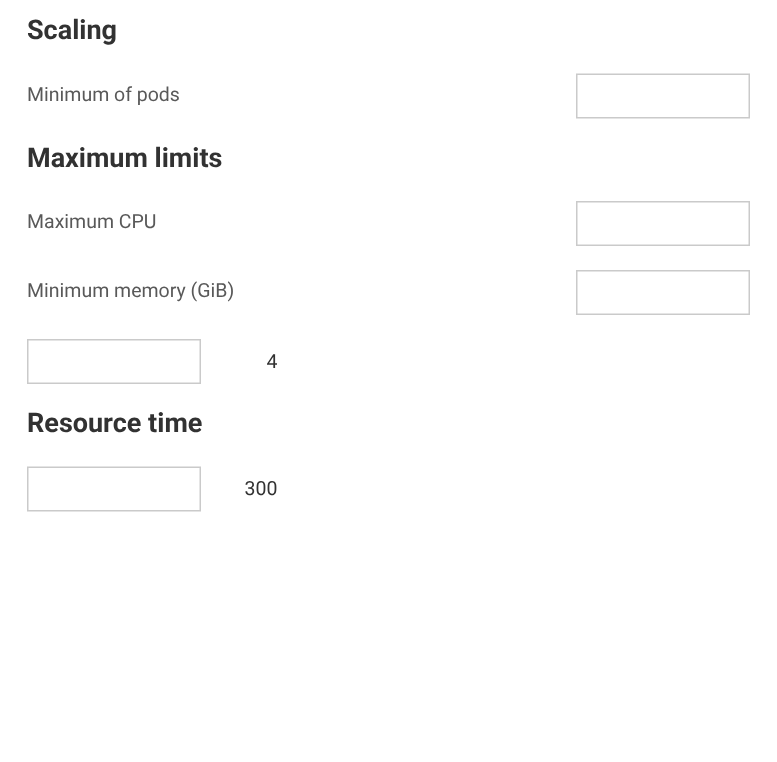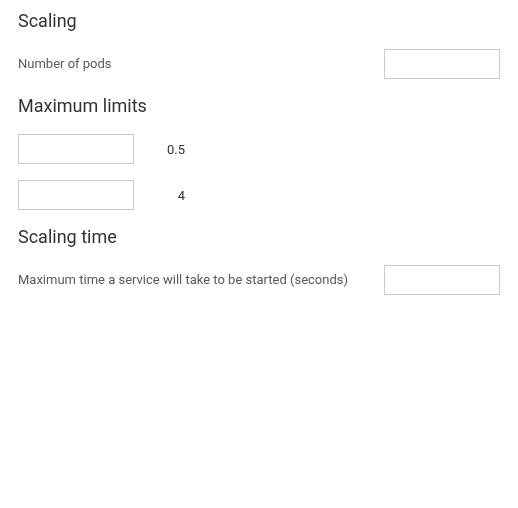--- a/index.html
+++ b/index.html
@@ -13,21 +13,21 @@
       color: #4c4c4c;
       padding: 10px 18px;
       width: 518px;
       font-size: 13px;
     }
     .section {
       margin-bottom: 8px;
     }
     .section-heading {
       font-size: 18px;
-      font-weight: 400;
+      font-weight: 700;
       color: #323232;
       margin-top: 18px;
       margin-bottom: 18px;
     }
     .section-heading:first-child {
       margin-top: 0;
     }
     .form-row {
       display: flex;
       align-items: center;
@@ -61,53 +61,60 @@
       font-family: inherit;
       background: transparent;
     }
   </style>
 </head>
 <body>
 
 <div class="section">
   <h2 class="section-heading">Scaling</h2>
   <div class="form-row">
-    <span class="form-label">Number of pods</span>
+    <span class="form-label">Minimum of pods</span>
     <div class="number-input-wrapper">
       <input class="number-input" type="text" value="1" style="">
 
     </div>
   </div>
 </div>
 
 <div class="section">
   <h2 class="section-heading">Maximum limits</h2>
 
 
+  <div class="form-row">
+    <span class="form-label">Maximum CPU</span>
+    <div class="number-input-wrapper">
+      <input class="number-input" type="text" value="2" style="">
+
+    </div>
+  </div>
 
   <div class="form-row">
+    <span class="form-label">Minimum memory (GiB)</span>
     <div class="number-input-wrapper">
       <input class="number-input" type="text" value="0.5" style="">
 
     </div>
   </div>
 
   <div class="form-row">
     <div class="number-input-wrapper">
       <input class="number-input" type="text" value="4" style="">
 
     </div>
   </div>
 </div>
 
 <div class="section">
-  <h2 class="section-heading">Scaling time</h2>
+  <h2 class="section-heading">Resource time</h2>
 
 
 
   <div class="form-row">
-    <span class="form-label">Maximum time a service will take to be started (seconds)</span>
     <div class="number-input-wrapper">
       <input class="number-input" type="text" value="300" style="">
 
     </div>
   </div>
 </div>
 
 </body></html>

